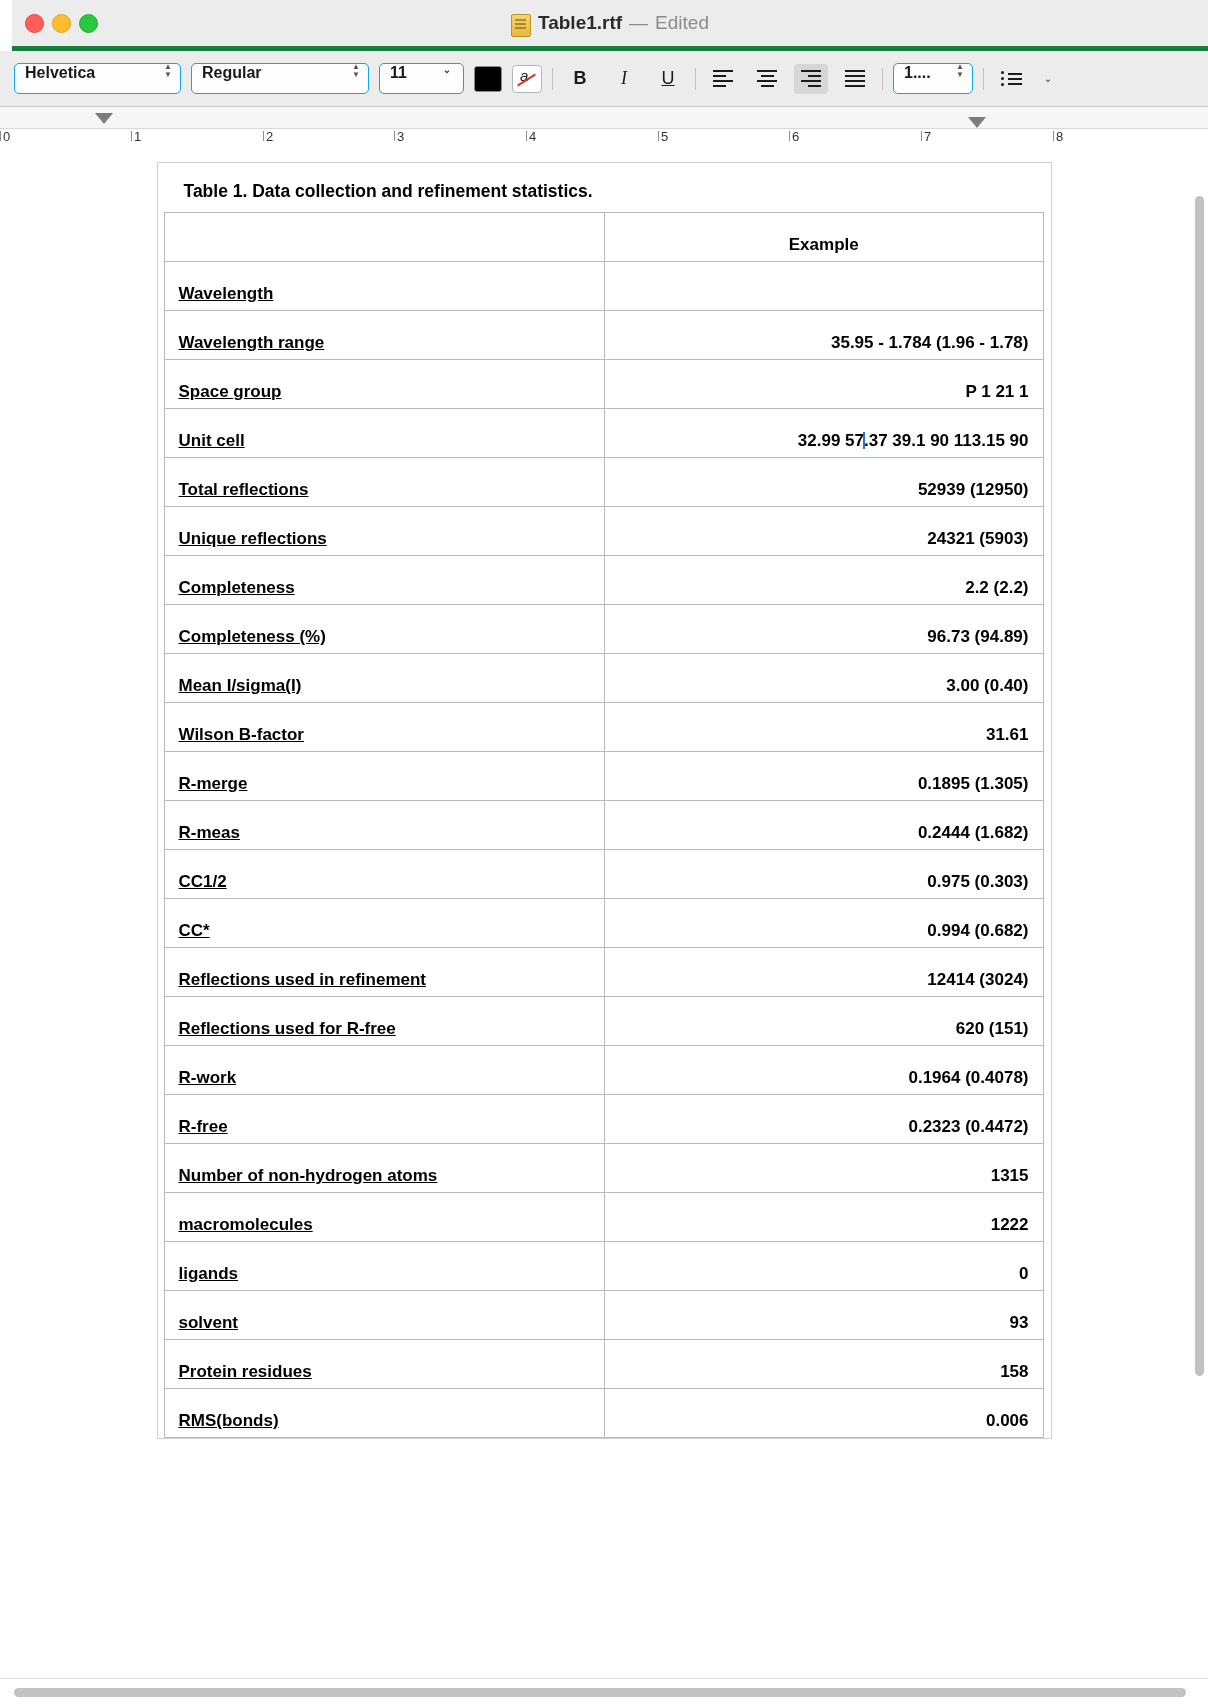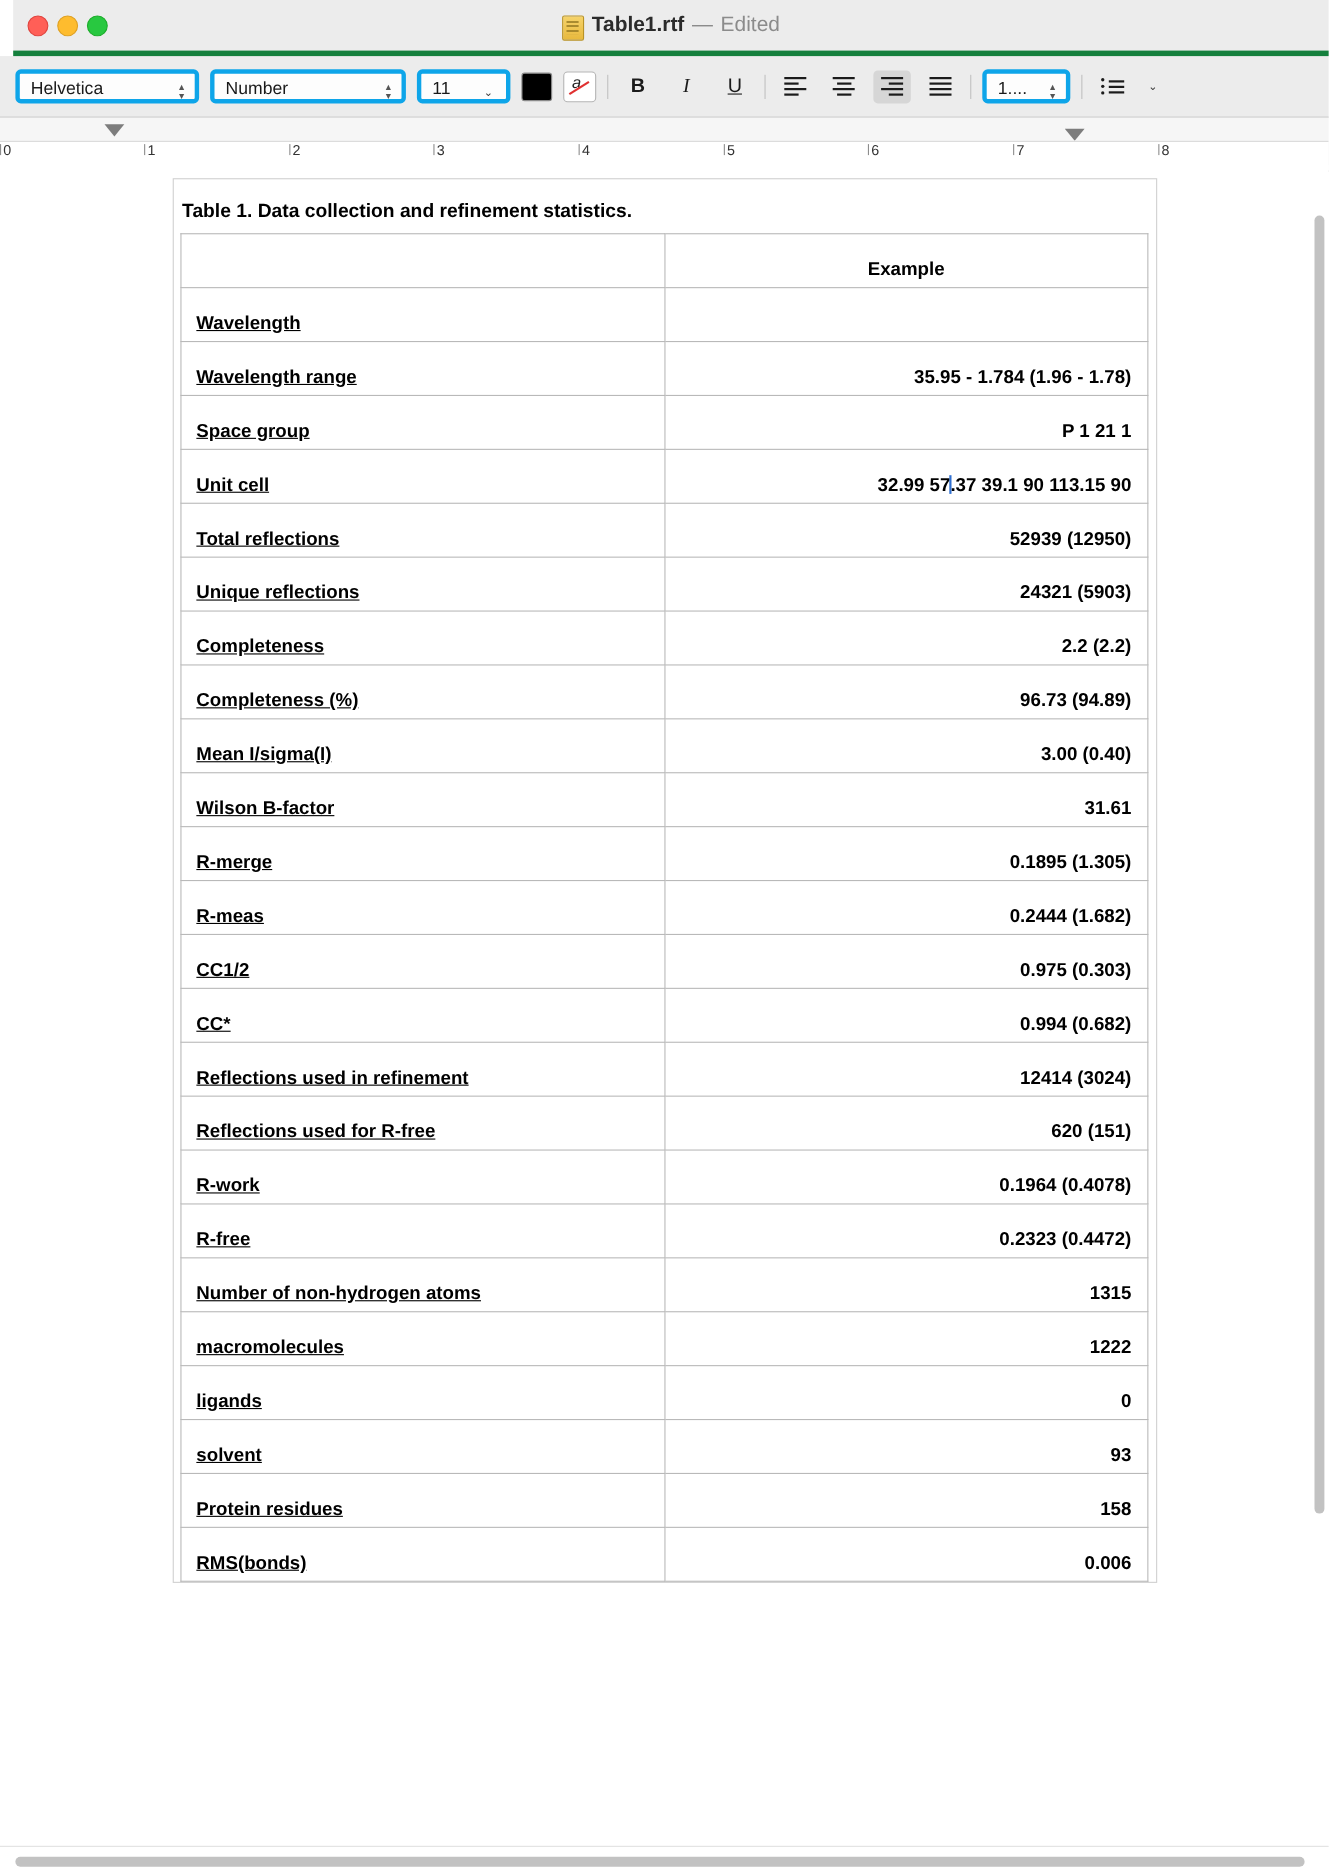--- a/index.html
+++ b/index.html
@@ -81,29 +81,30 @@
     border-bottom: 1px solid #c8c8c8;
     display: flex;
     align-items: center;
     padding: 0 14px;
     gap: 10px;
     box-sizing: border-box;
   }
   .combo {
     height: 31px;
     background: #fdfdfd;
-    border: 4px solid #0ea5e9;
+    border: 1px solid #0ea5e9;
     border-radius: 5px;
     display: flex;
-    align-items: flex-end;
+    align-items: flex-start;
     padding: 0 6px 0 10px;
     font-size: 16px;
     color: #1a1a1a;
     box-sizing: border-box;
     position: relative;
+    font-weight: bold;
   }
   .combo .label { flex: 1; white-space: nowrap; overflow: hidden; }
   .steppers {
     width: 12px;
     display: flex;
     flex-direction: column;
     align-items: center;
     justify-content: center;
     gap: 3px;
     margin-left: 6px;
@@ -245,21 +246,21 @@
     border: 1px solid #d0d0d0;
     box-sizing: border-box;
     padding: 14px 0 0 0;
     position: relative;
   }
   .table-title {
     font-size: 17.5px;
     font-weight: bold;
     color: #000;
     padding: 4px 0 10px 8px;
-    margin-left: 0;
+    margin-left: 18px;
   }
   table.stats {
     border-collapse: collapse;
     width: 880px;
     margin: 0 0 0 6px;
     table-layout: fixed;
   }
   table.stats td {
     border: 1px solid #b9b9b9;
     height: 49px;
@@ -347,21 +348,21 @@
 
   <div class="combo font-combo">
     <span class="label">Helvetica</span>
     <span class="steppers">
         <span>▲</span>
         <span>▼</span>
       </span>
   </div>
 
   <div class="combo style-combo">
-    <span class="label">Number</span>
+    <span class="label">Regular</span>
     <span class="steppers">
         <span>▲</span>
         <span>▼</span>
       </span>
   </div>
 
   <div class="combo size-combo">
     <span class="label">11</span>
     <span class="caret-box">⌄</span>
   </div>

